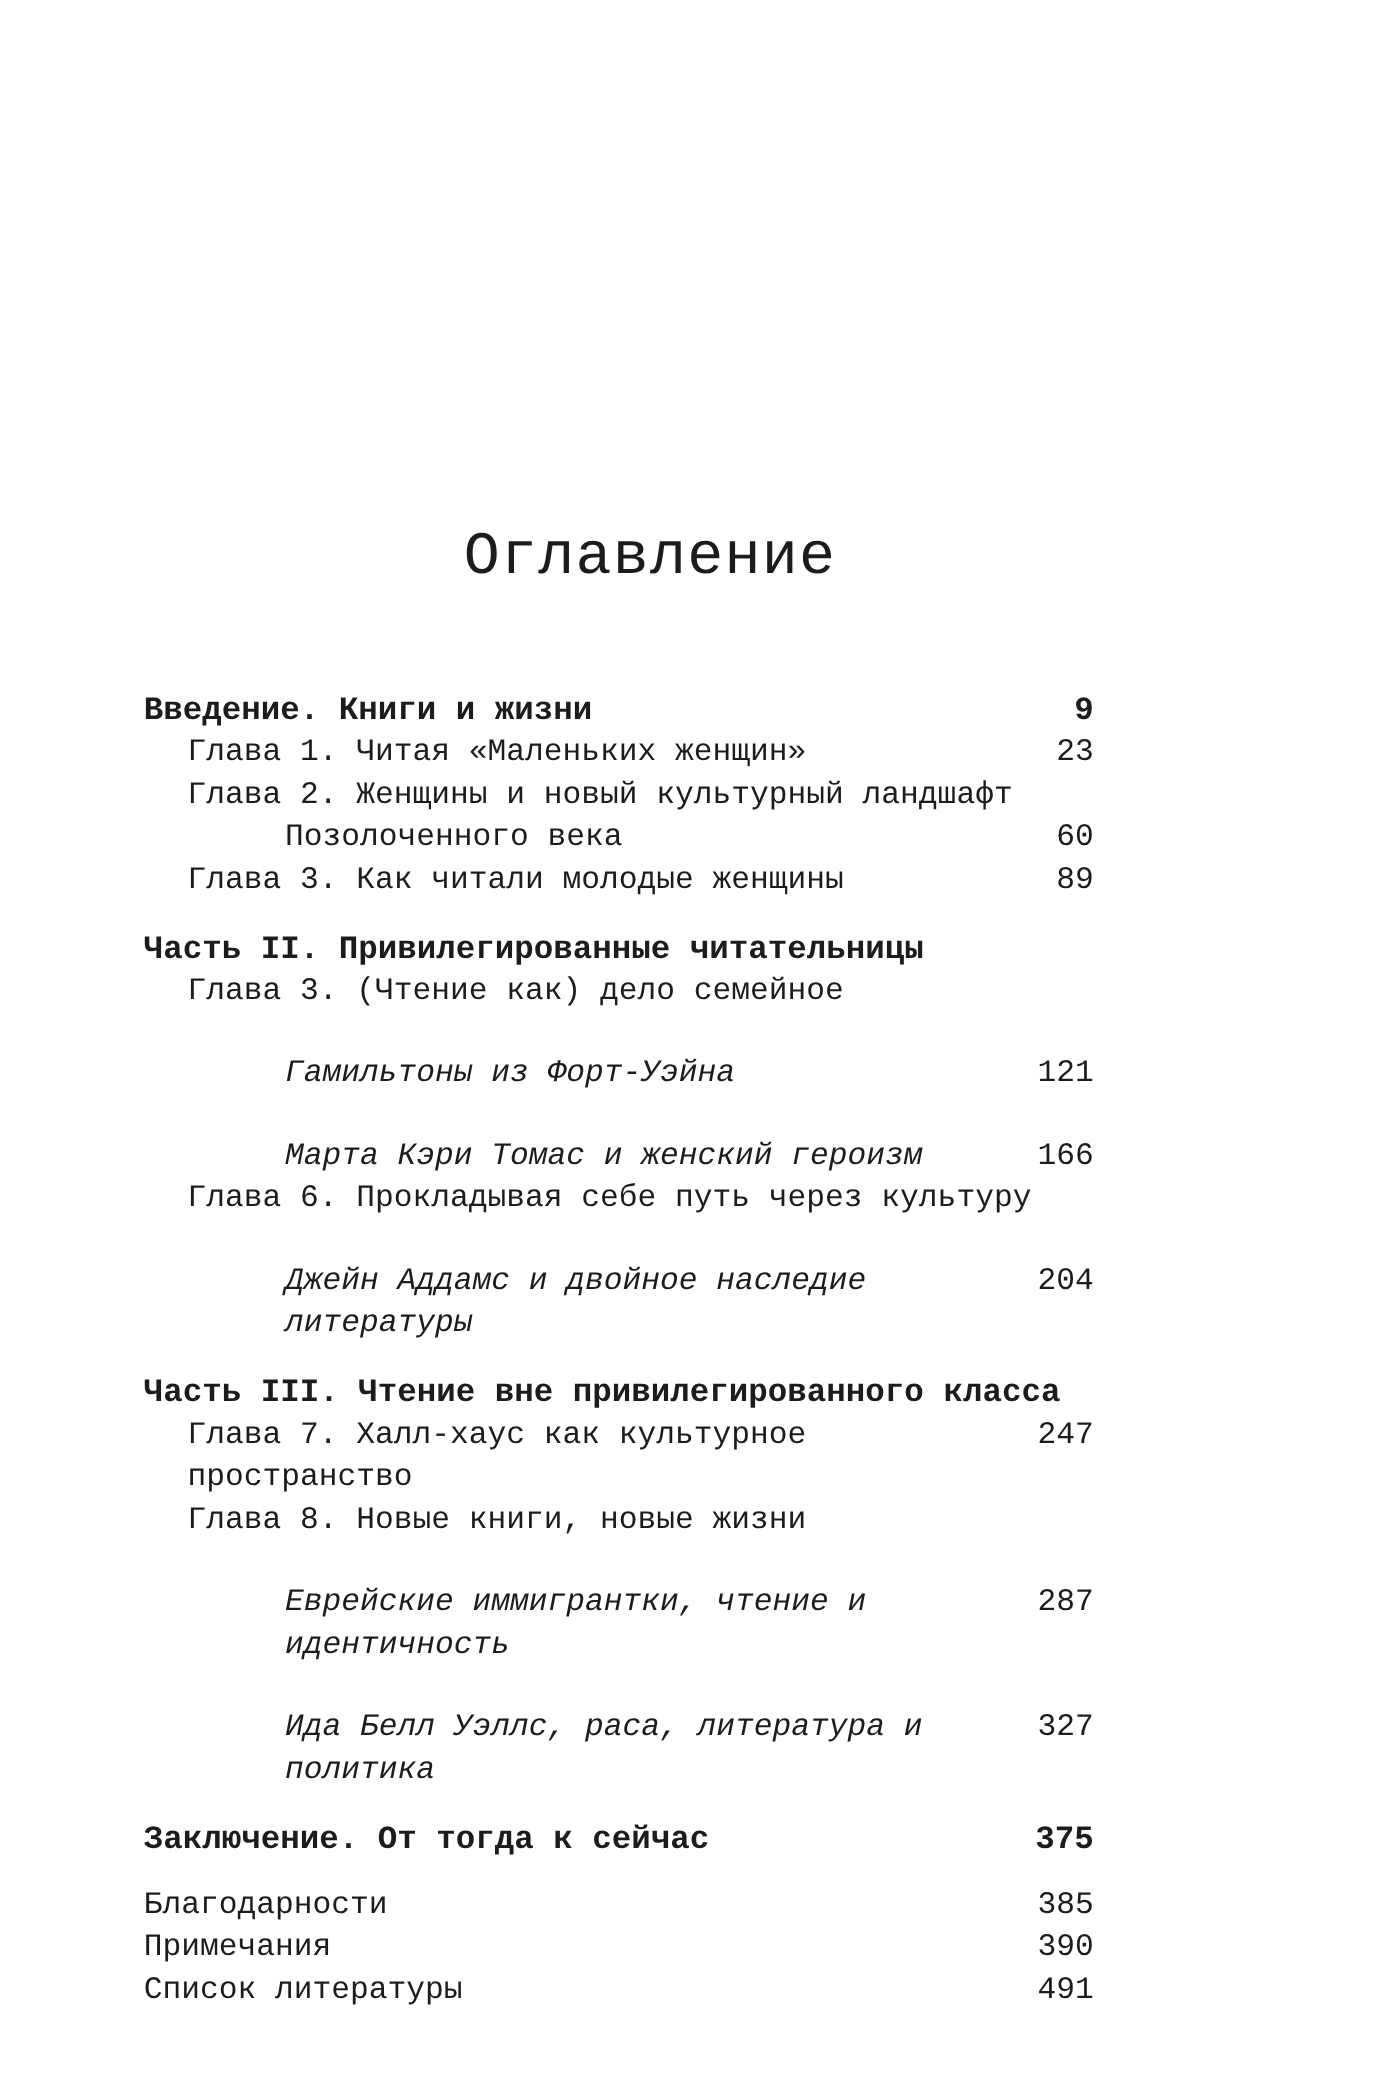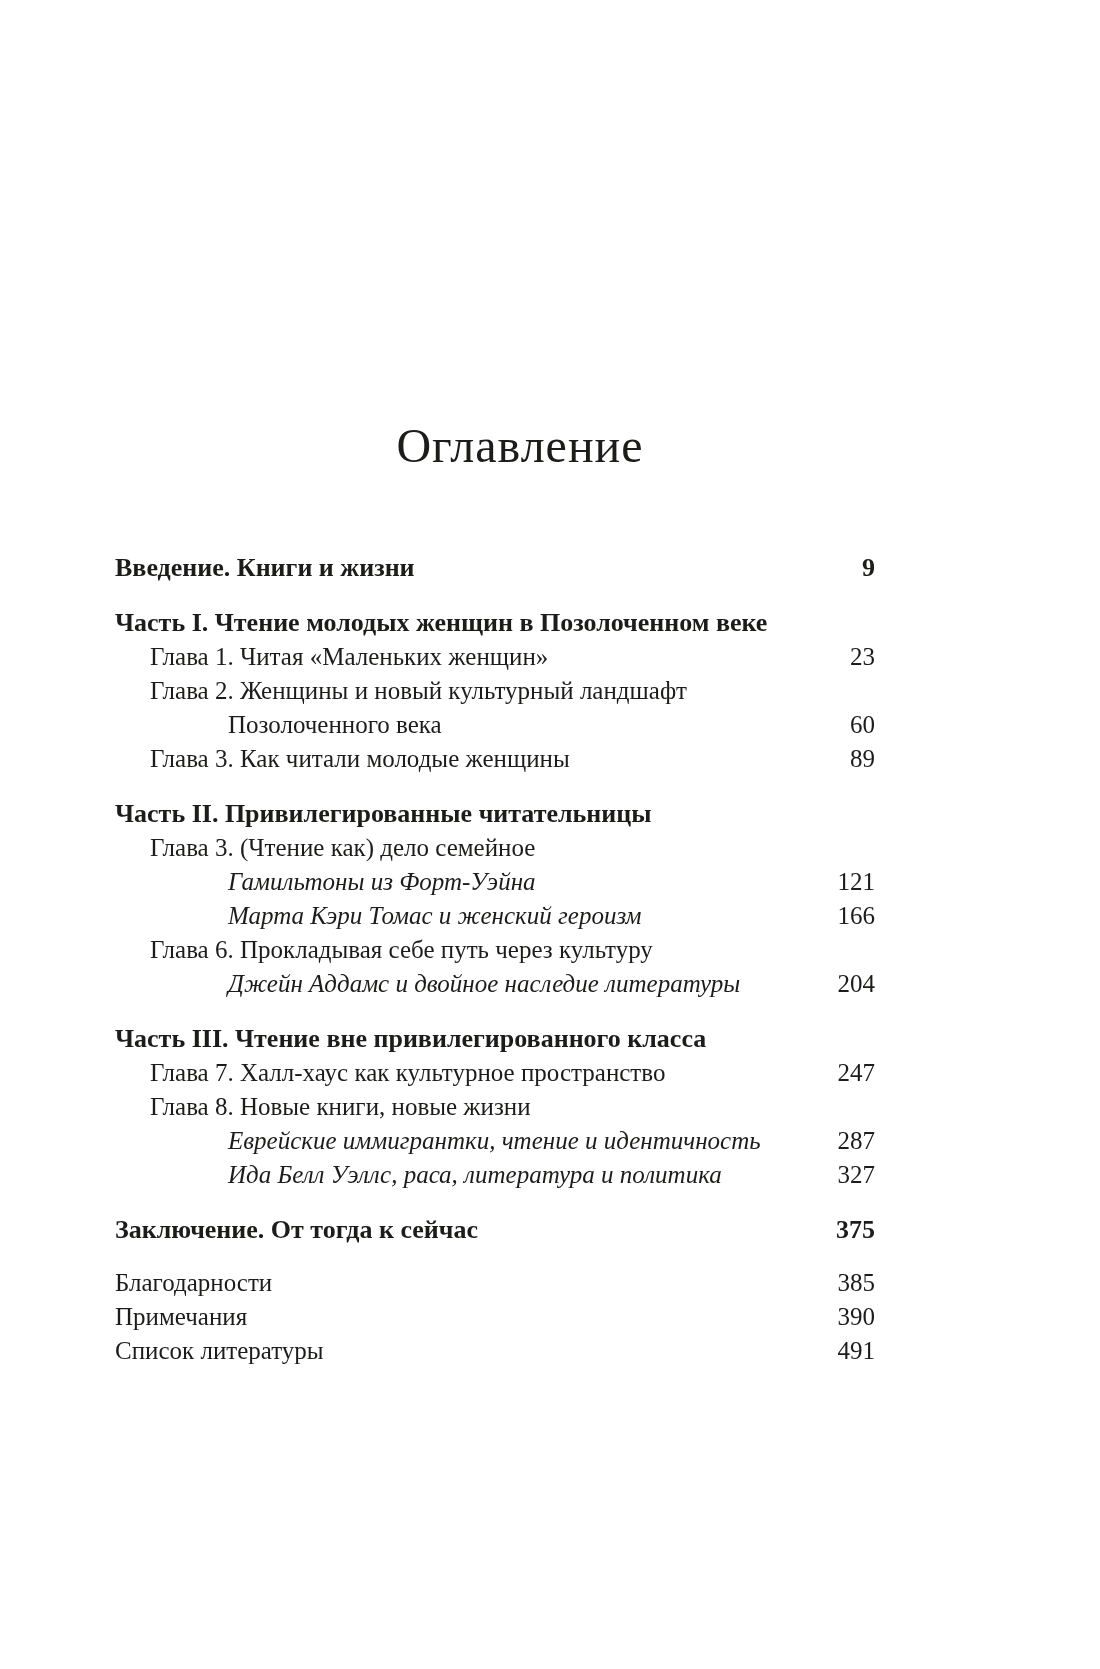--- a/index.html
+++ b/index.html
@@ -5,21 +5,21 @@
   html, body {
     margin: 0;
     padding: 0;
     background: #ffffff;
   }
   .page {
     position: relative;
     width: 1100px;
     height: 1669px;
     background: #ffffff;
-    font-family: Liberation Serif, serif;
+    font-family: Liberation Mono, monospace;
     color: #1c1c1a;
     overflow: hidden;
   }
   .content {
     position: absolute;
     left: 115px;
     top: 420px;
     width: 760px;
   }
   .title {
@@ -62,39 +62,36 @@
   }
   .row.chapter .entry-text {
     padding-left: 35px;
   }
   .row.cont .entry-text {
     padding-left: 113px;
   }
   .row.sub .entry-text {
     padding-left: 113px;
     font-style: italic;
+    margin-top: 32px;
   }
   .row.back-first {
     margin-top: 19px;
   }
 </style>
 </head>
 <body>
 
 <div class="page">
   <div class="content">
     <h1 class="title">Оглавление</h1>
     <div class="toc">
         <div class="row intro">
           <span class="entry-text">Введение. Книги и жизни</span>
           <span class="page-num">9</span>
-        </div>
-        <div class="row part">
-          <span class="entry-text">Часть I. Чтение молодых женщин в Позолоченном веке</span>
-          <span class="page-num"></span>
         </div>
         <div class="row chapter">
           <span class="entry-text">Глава 1. Читая «Маленьких женщин»</span>
           <span class="page-num">23</span>
         </div>
         <div class="row chapter">
           <span class="entry-text">Глава 2. Женщины и новый культурный ландшафт</span>
           <span class="page-num"></span>
         </div>
         <div class="row cont">

